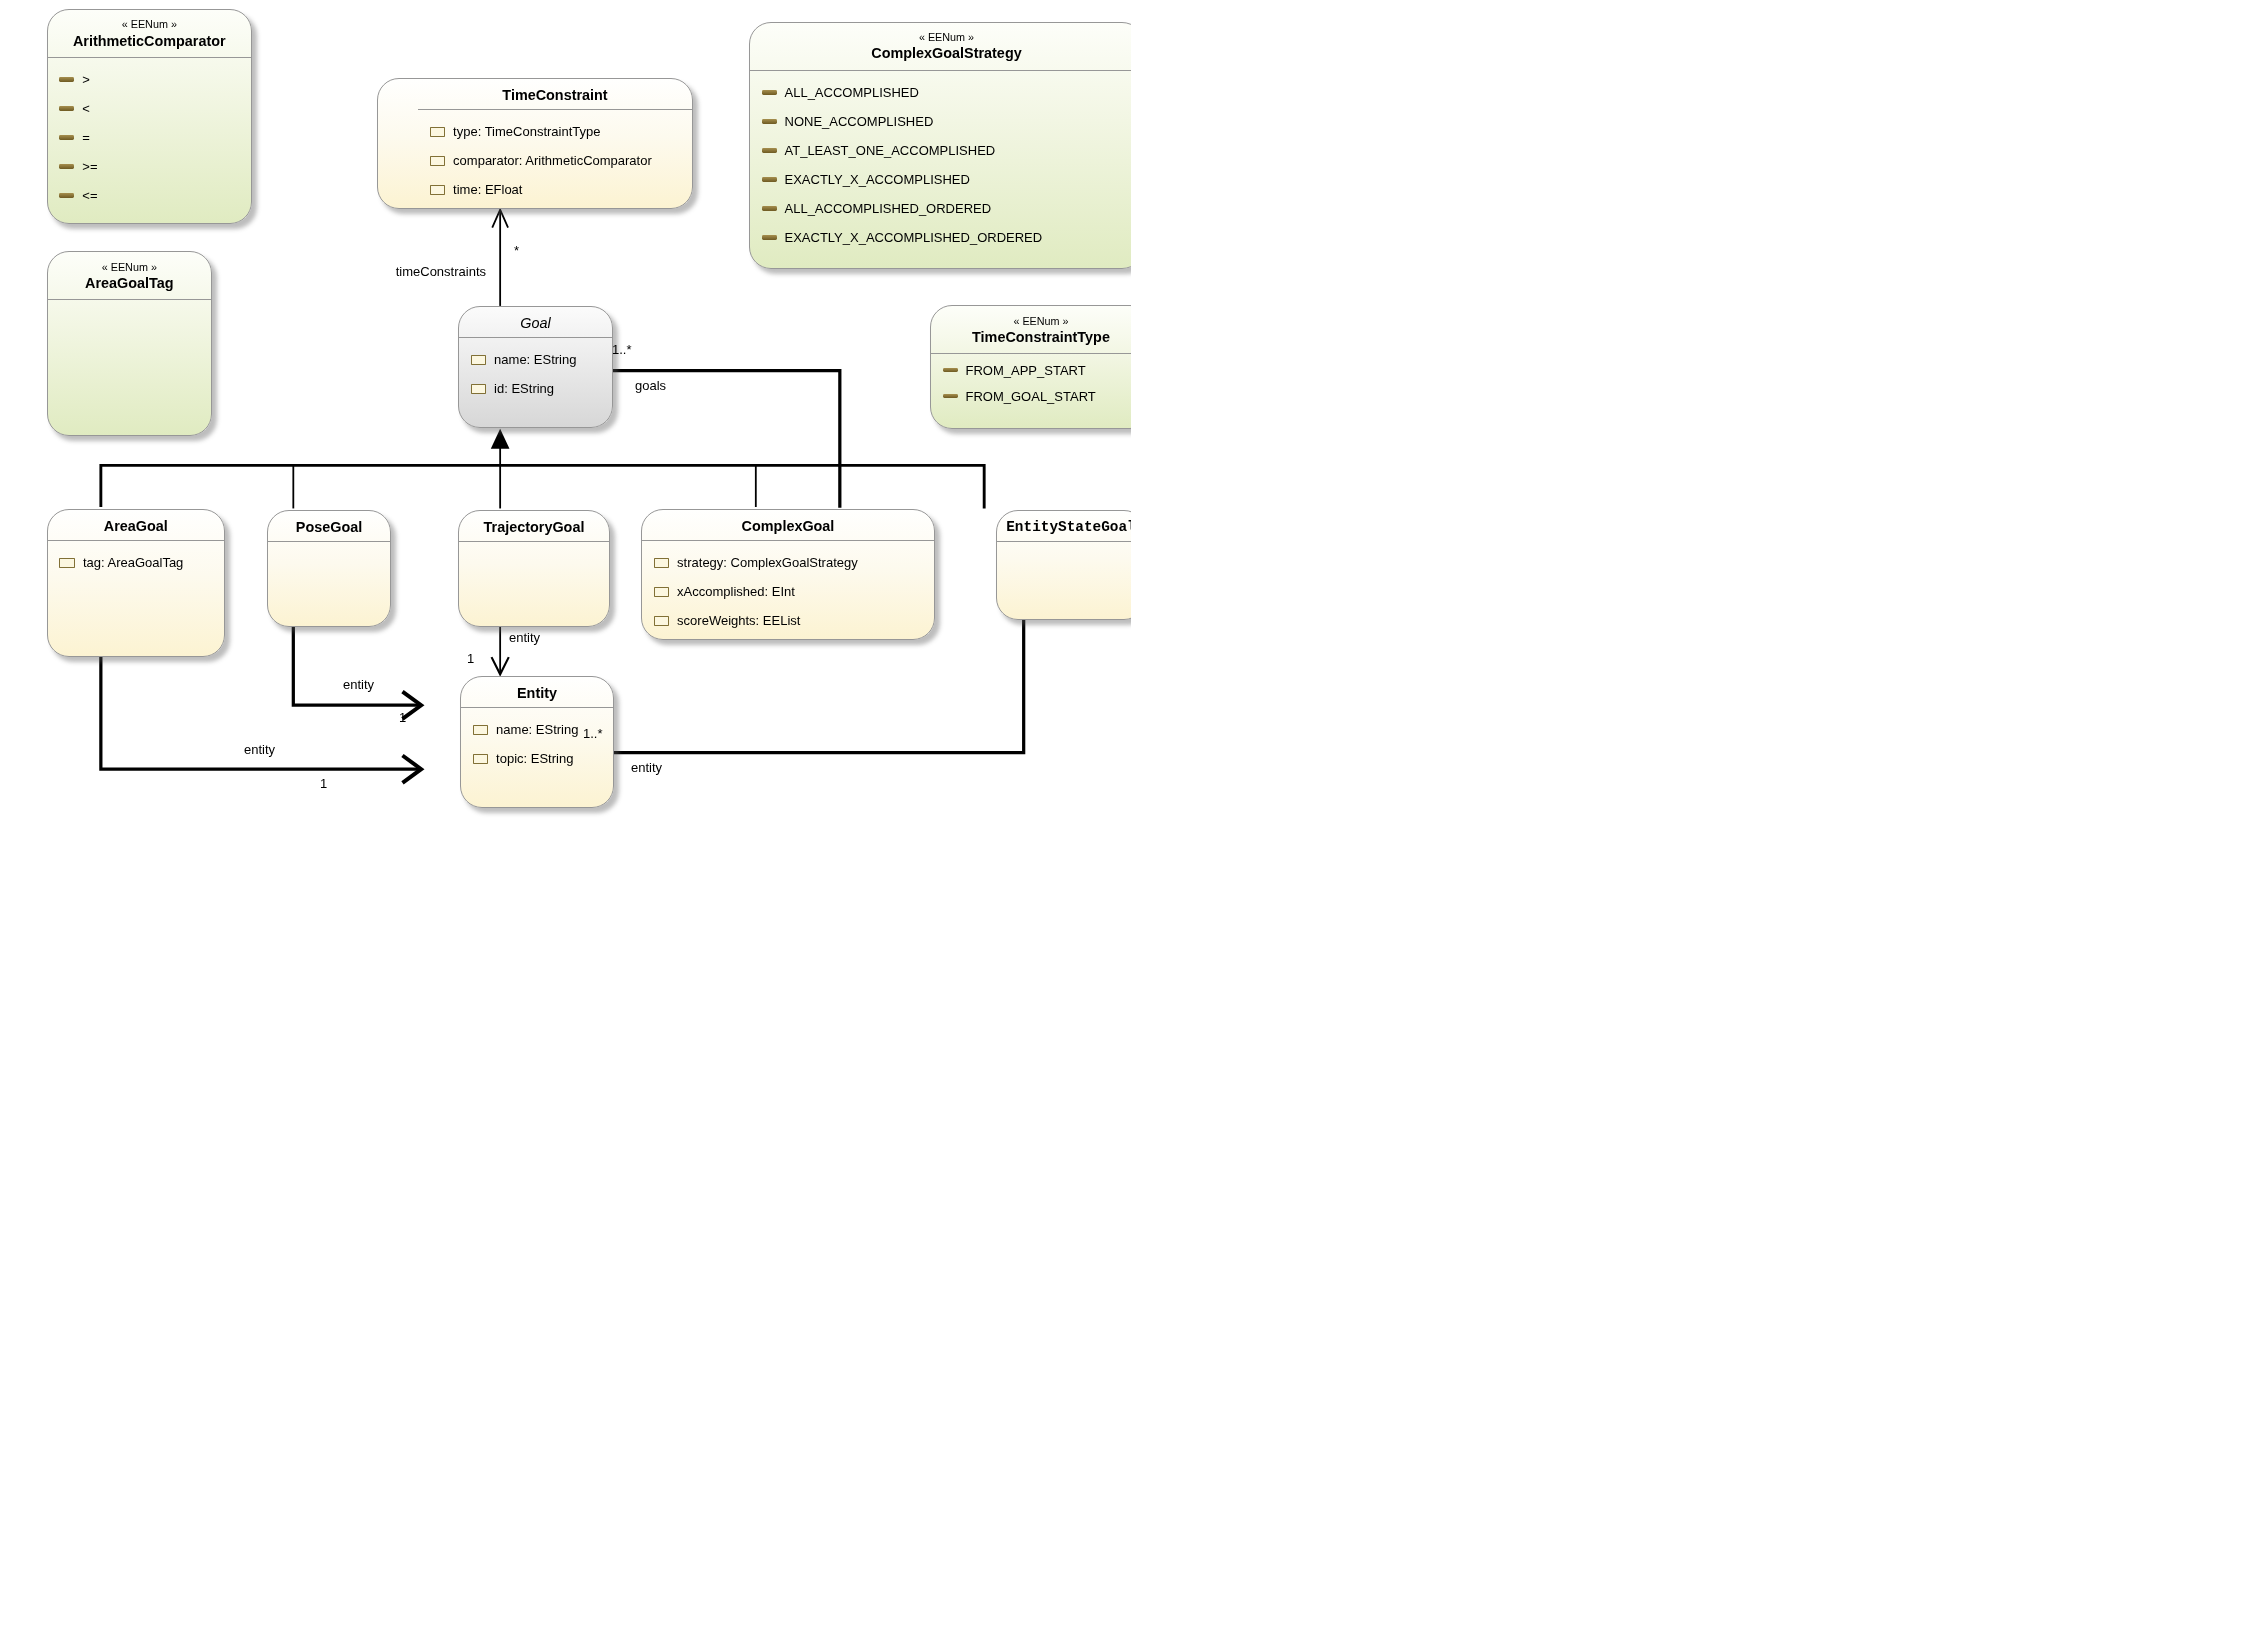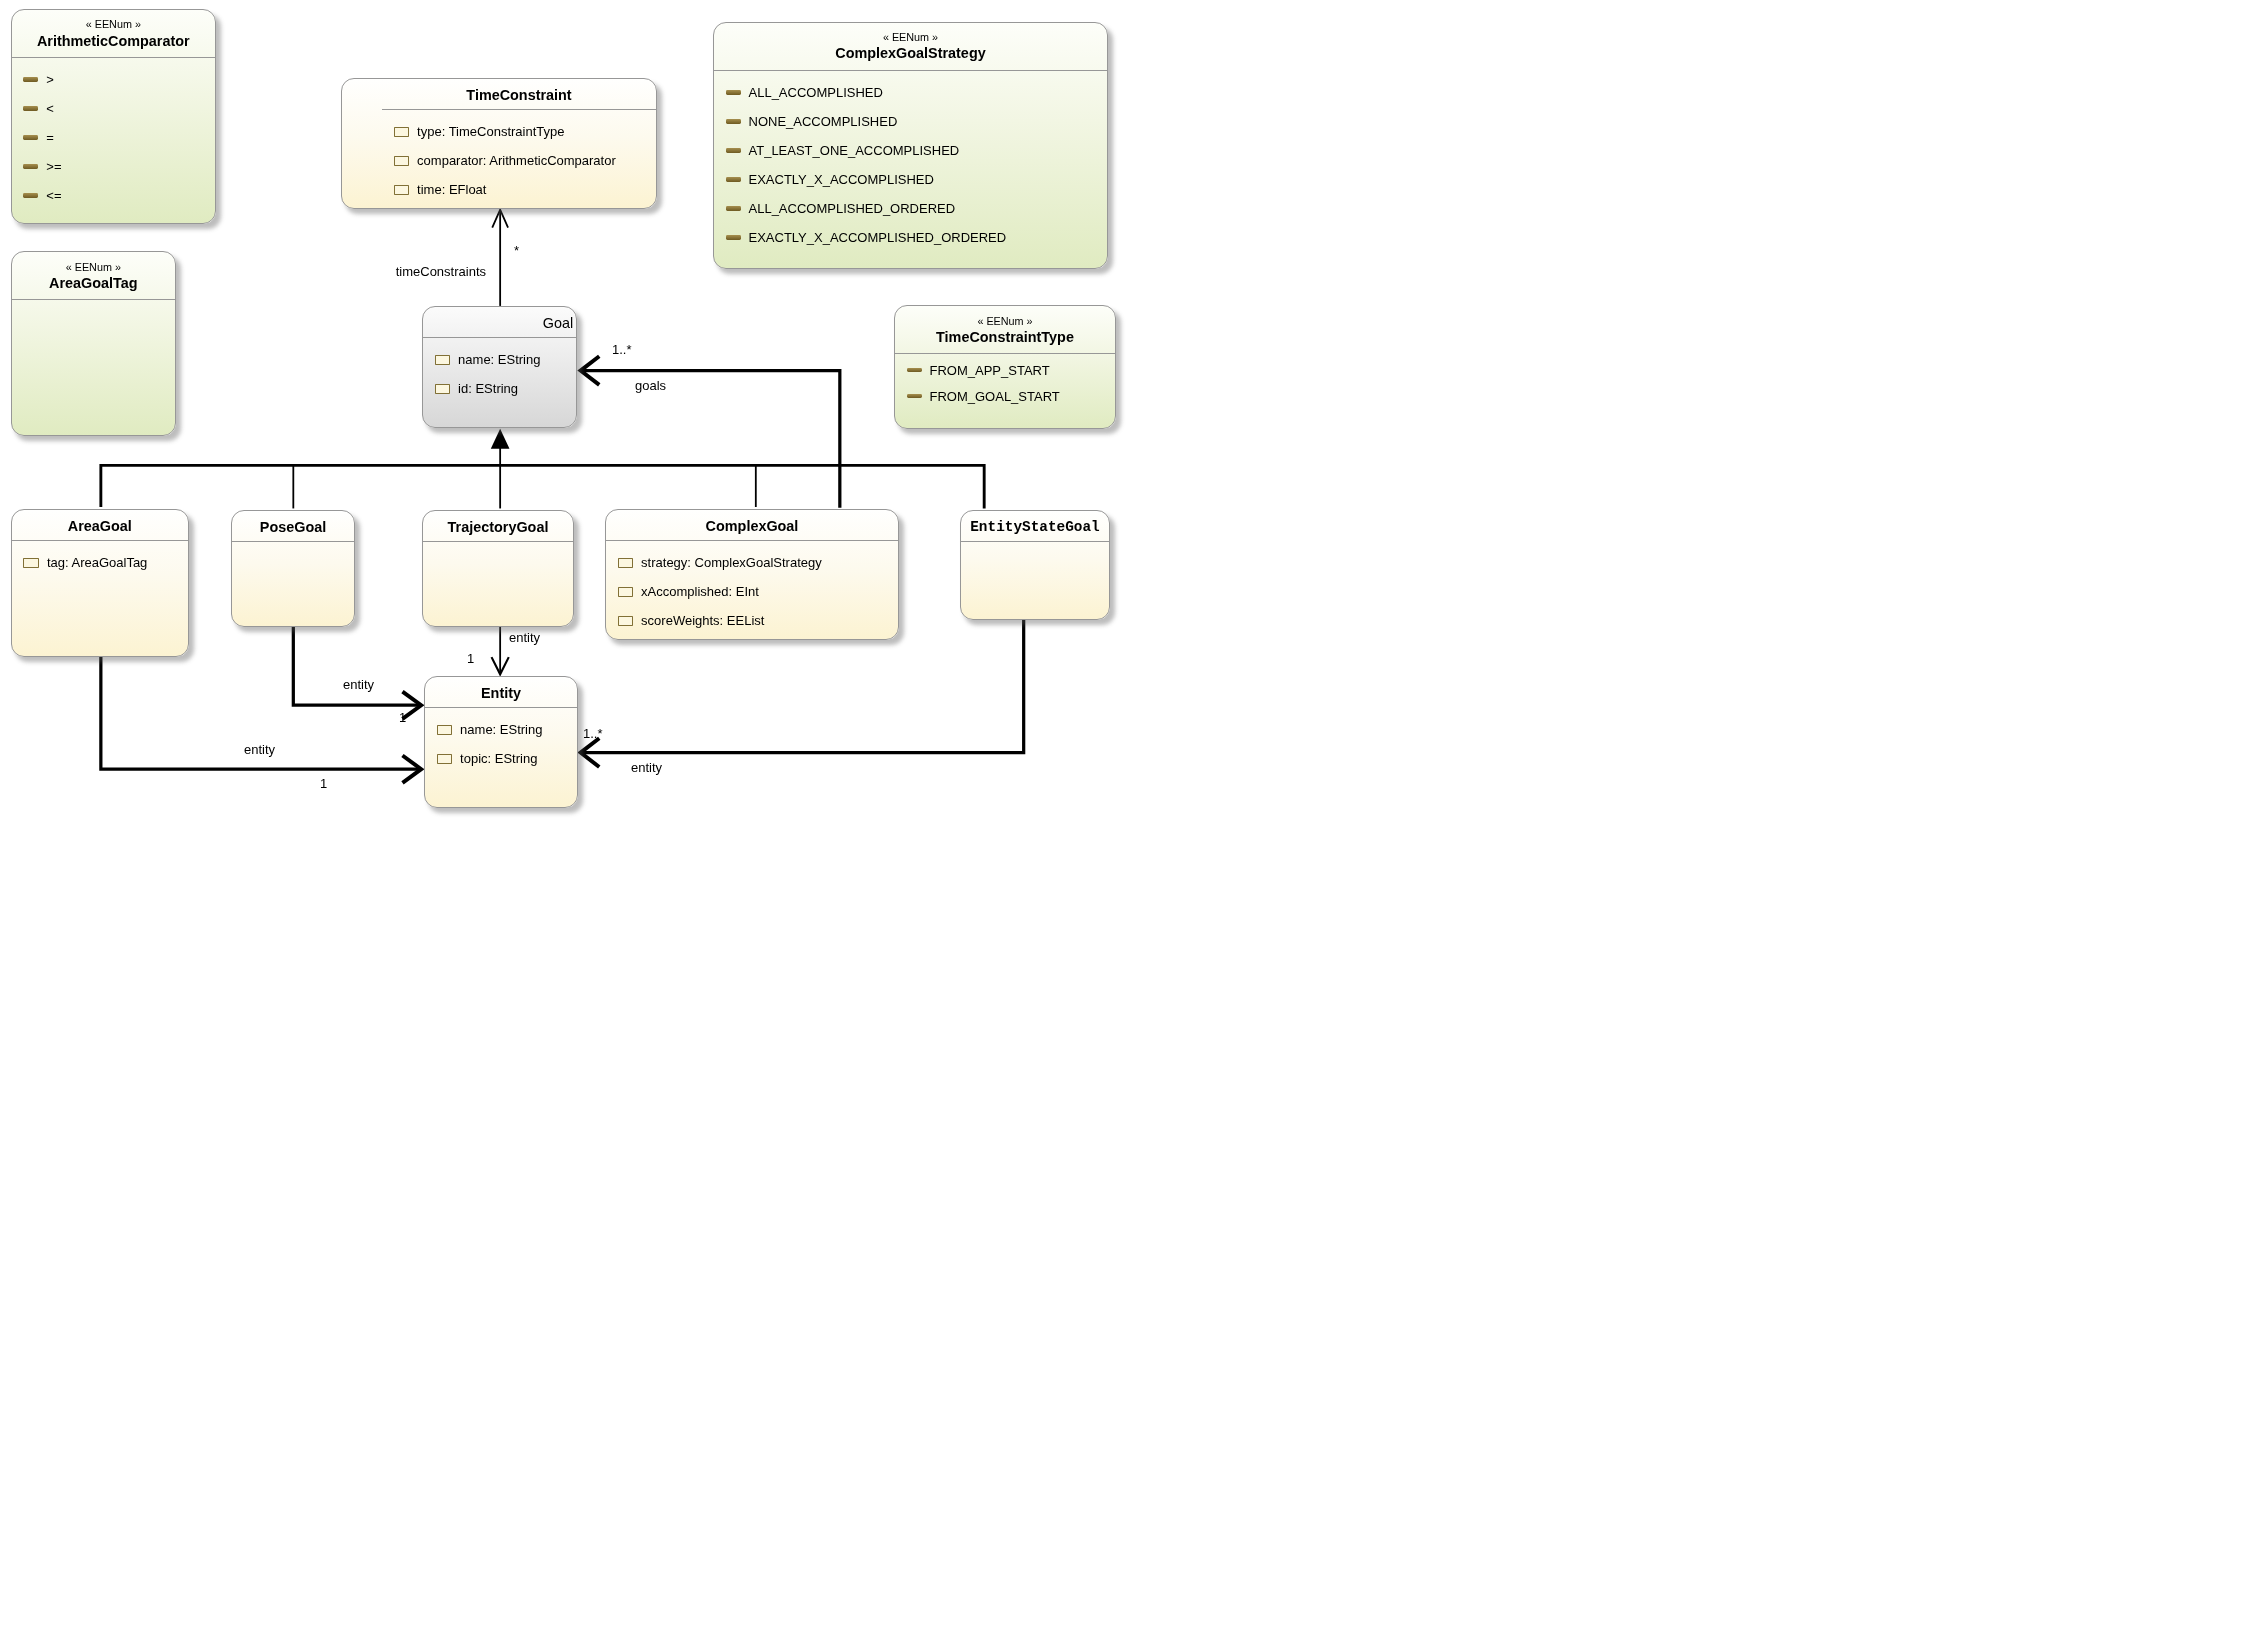--- a/index.html
+++ b/index.html
@@ -1,33 +1,33 @@
 <!DOCTYPE html>
 <html style="font-size:11.5px"><head>
 <meta charset="utf-8">
 <style>
   html,body{margin:0;padding:0;background:#ffffff;}
   body{font-family:"Liberation Sans", sans-serif; color:#000;}
   #canvas{position:relative;width:1131px;height:823px;background:#fff;overflow:hidden;}
 
   svg.wires{position:absolute;left:0;top:0;z-index:1;}
 
-  .node{position:absolute;z-index:2;border:1.8px solid #979797;border-radius:13px;
+  .node{position:absolute;z-index:2;border:1.8px solid #979797;border-radius:22px;
         box-shadow:4.3px 5px 4.3px rgba(90,90,90,0.40);
-        display:flex;flex-direction:column;box-sizing:border-box;}
+        display:flex;flex-direction:column;box-sizing:border-box;margin-left:36px;}
   .enum{background:linear-gradient(180deg,#fdfef9 0%,#f2f6e3 40%,#e0ebc1 100%);}
   .cls{background:linear-gradient(180deg,#fffffe 0%,#fdfaee 45%,#fcf3d2 100%);}
   .abstract{background:linear-gradient(180deg,#fbfbfb 0%,#ebebeb 45%,#d7d7d7 100%);}
 
   .head{text-align:center;border-bottom:1.8px solid #979797;flex:none;}
   .enum .head{padding:8.6px 2.9px 7.2px;}
   .cls .head, .abstract .head{padding:6.5px 2.9px 5px;}
   .stereo{font-size:10.8px;line-height:13px;}
   .title{font-size:14.4px;line-height:17px;font-weight:bold;margin-top:1.4px;}
-  .abstract .title{font-weight:normal;text-align:right;}
+  .abstract .title{font-style:italic;font-weight:normal;}
 
   .body{padding-top:7.2px;flex:1;}
   .row{display:flex;align-items:center;gap:8px;padding-left:11.5px;height:29px;font-size:13px;white-space:nowrap;}
   .lit-icon{width:15px;height:4.3px;border-radius:1.4px;flex:none;
             background:linear-gradient(180deg,#a68f4e 0%,#6e5a22 100%);}
   .attr-icon{width:13.6px;height:8px;border:1.4px solid #817036;background:#fcf7e0;border-radius:0.7px;flex:none;}
 
   .elabel{position:absolute;z-index:3;font-size:13px;line-height:14.4px;white-space:nowrap;}
   .r{text-align:right;}
 </style>

